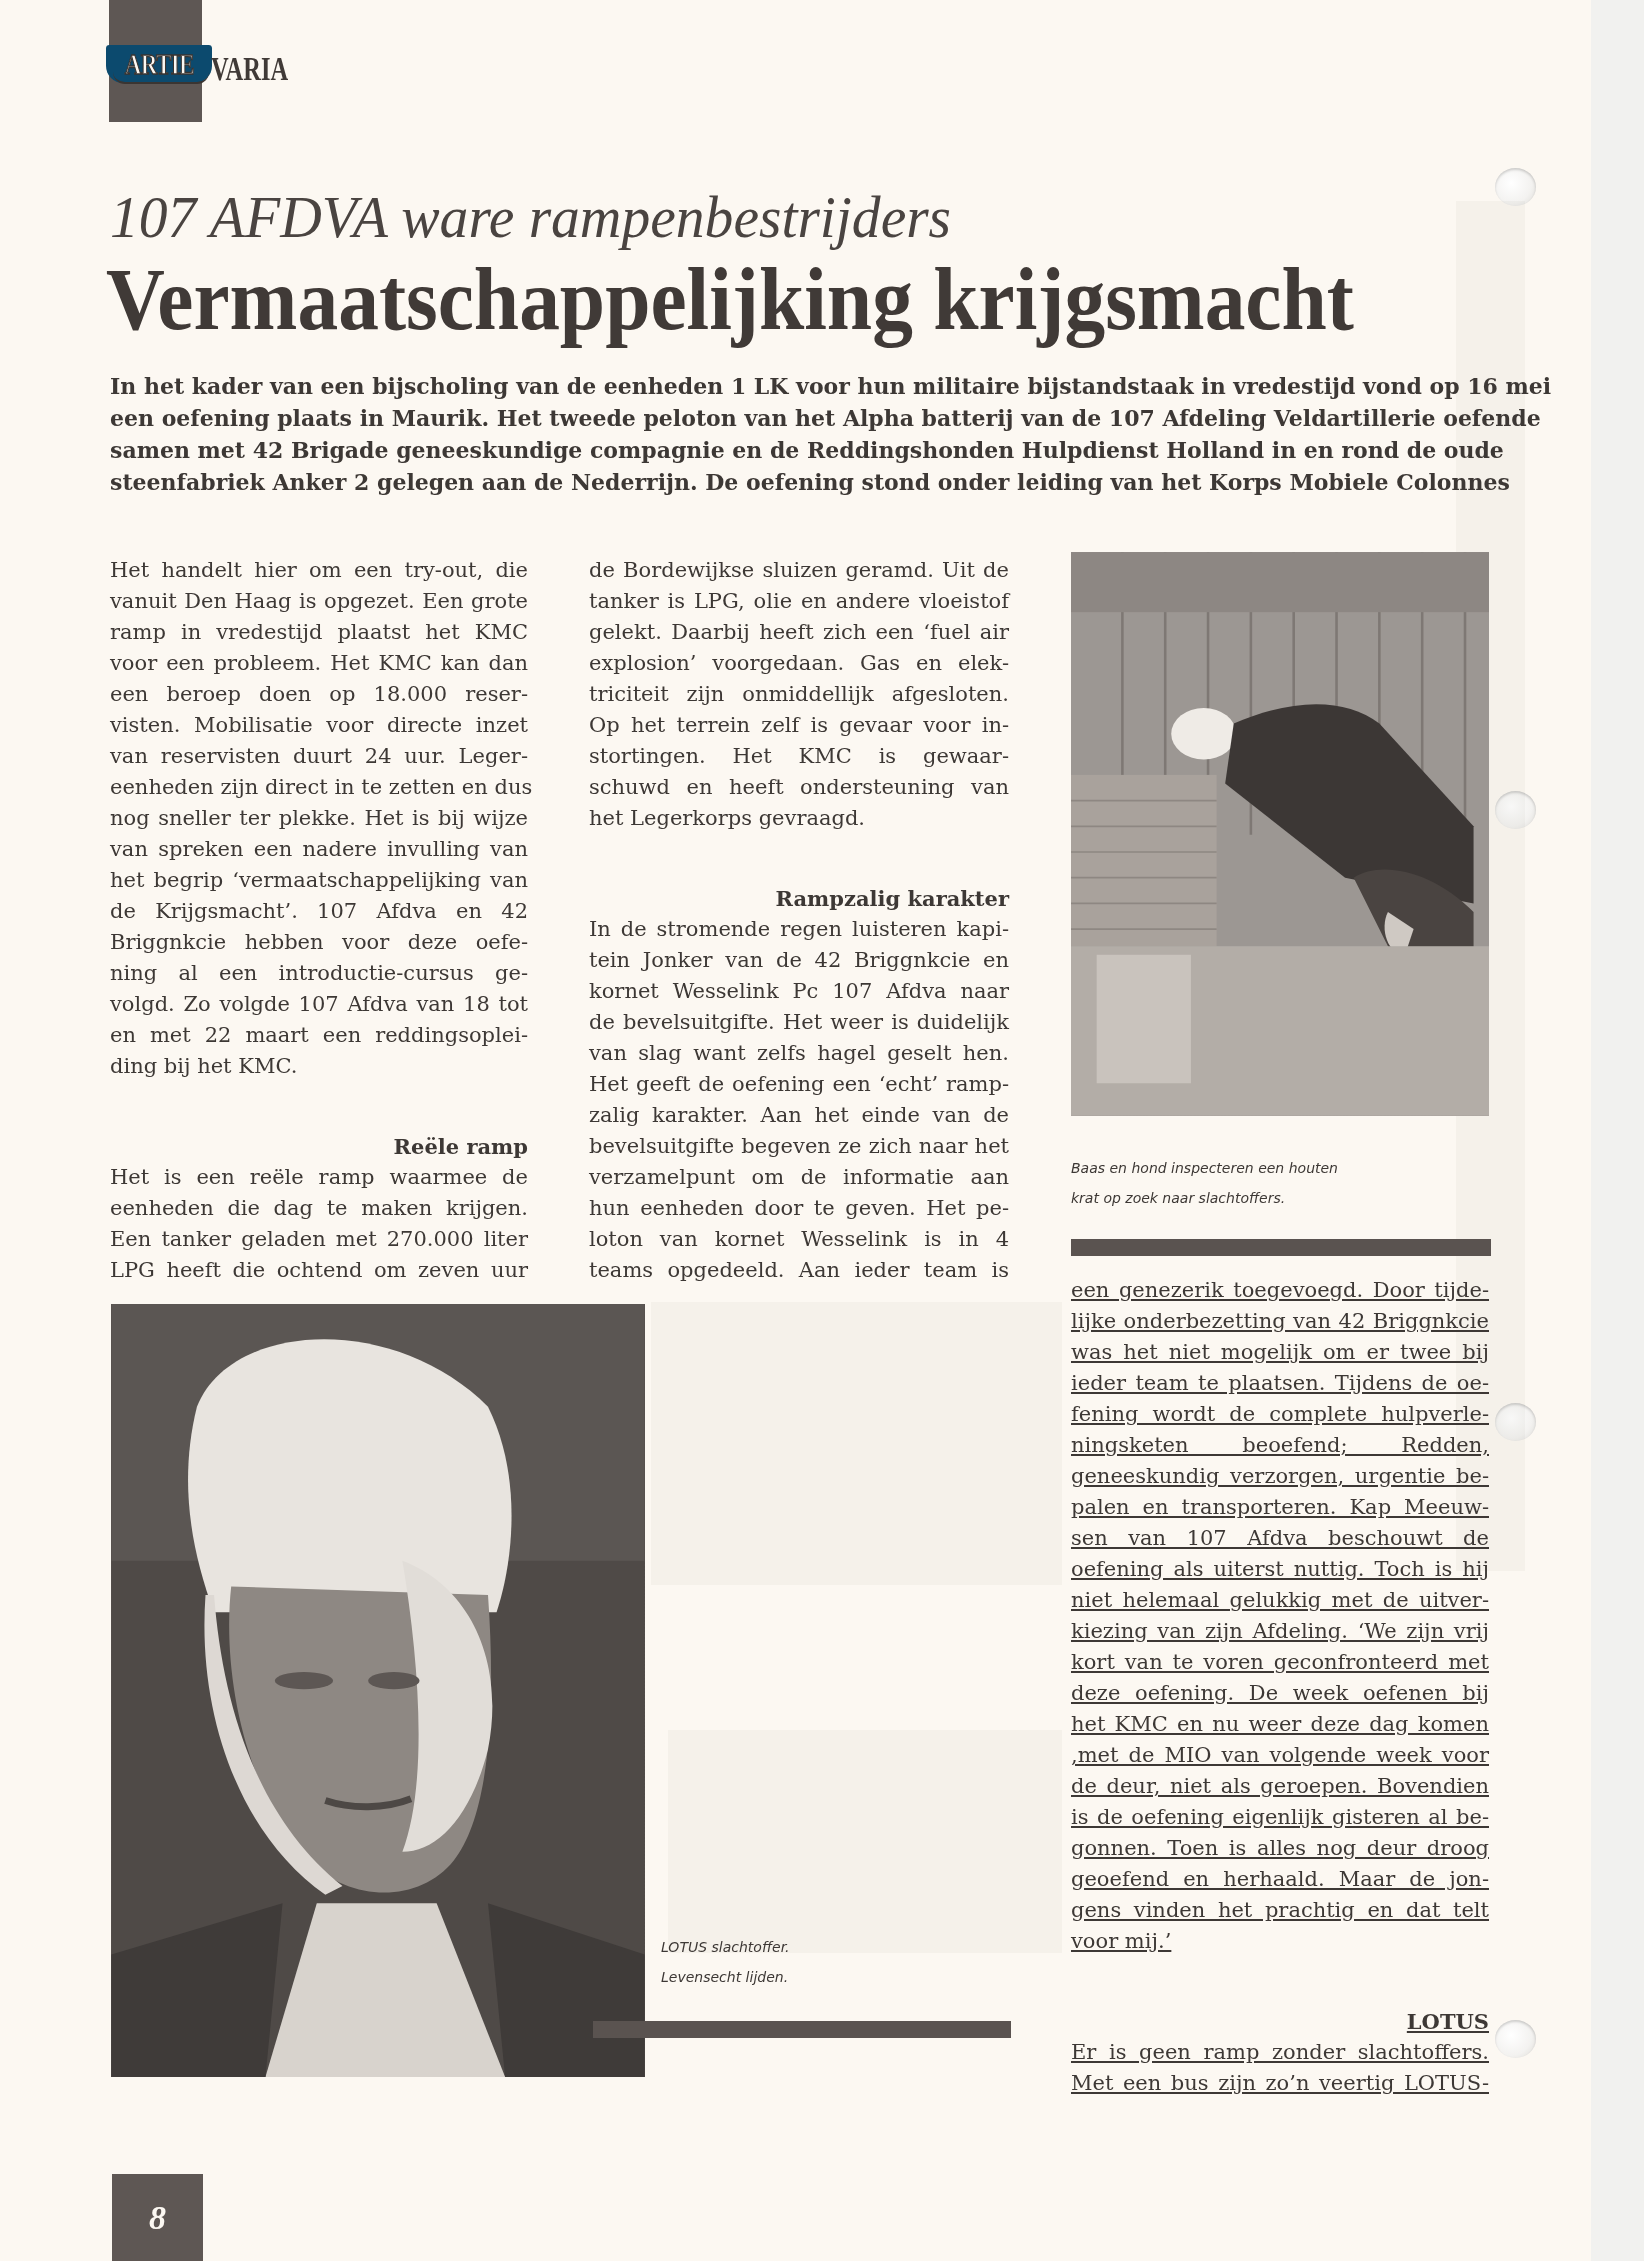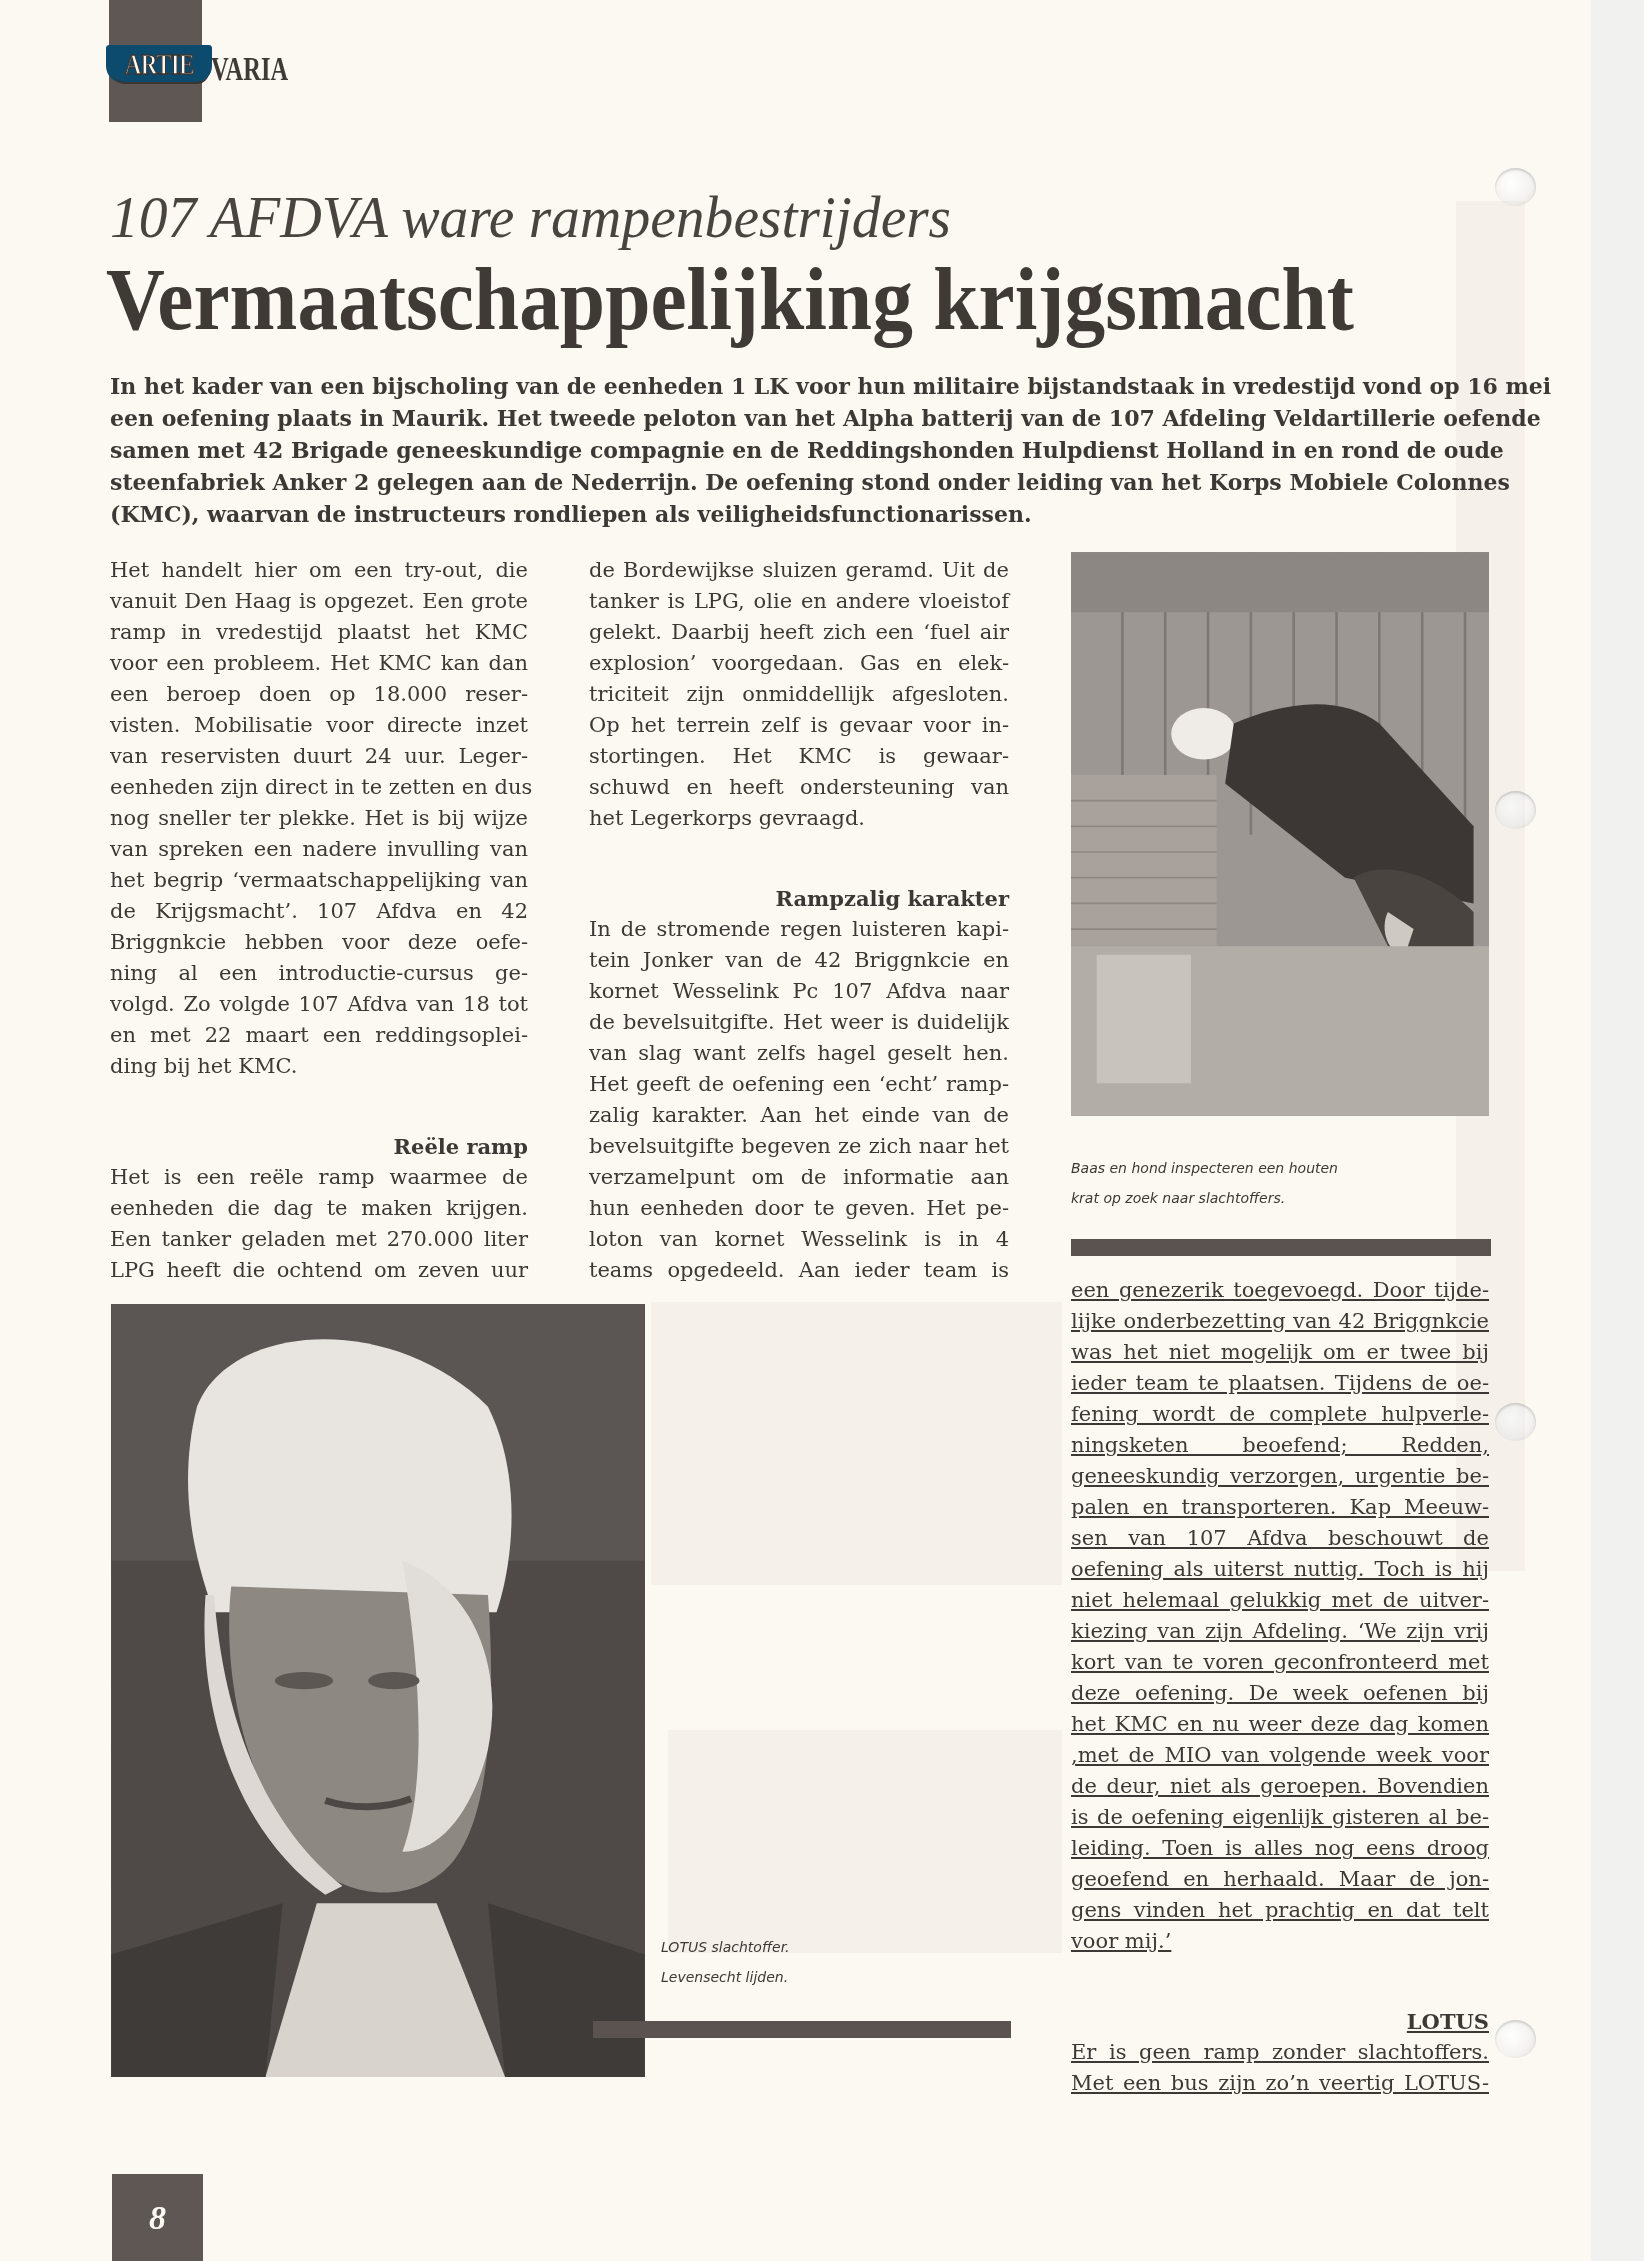--- a/index.html
+++ b/index.html
@@ -128,21 +128,20 @@
   </div>
 
   <div class="kicker">107 AFDVA ware rampenbestrijders</div>
   <div class="headline">Vermaatschappelijking krijgsmacht</div>
 
   <div class="intro">
     <span>In het kader van een bijscholing van de eenheden 1 LK voor hun militaire bijstandstaak in vredestijd vond op 16 mei</span>
     <span>een oefening plaats in Maurik. Het tweede peloton van het Alpha batterij van de 107 Afdeling Veldartillerie oefende</span>
     <span>samen met 42 Brigade geneeskundige compagnie en de Reddingshonden Hulpdienst Holland in en rond de oude</span>
     <span>steenfabriek Anker 2 gelegen aan de Nederrijn. De oefening stond onder leiding van het Korps Mobiele Colonnes</span>
-    <span>(KMC), waarvan de instructeurs rondliepen als veiligheidsfunctionarissen.</span>
   </div>
 
   <div class="col col1">
     <span class="line">Het handelt hier om een try-out, die</span>
     <span class="line">vanuit Den Haag is opgezet. Een grote</span>
     <span class="line">ramp in vredestijd plaatst het KMC</span>
     <span class="line">voor een probleem. Het KMC kan dan</span>
     <span class="line">een beroep doen op 18.000 reser-</span>
     <span class="line">visten. Mobilisatie voor directe inzet</span>
     <span class="line">van reservisten duurt 24 uur. Leger-</span>
@@ -238,21 +237,21 @@
     <span class="line">sen van 107 Afdva beschouwt de</span>
     <span class="line">oefening als uiterst nuttig. Toch is hij</span>
     <span class="line">niet helemaal gelukkig met de uitver-</span>
     <span class="line">kiezing van zijn Afdeling. ‘We zijn vrij</span>
     <span class="line">kort van te voren geconfronteerd met</span>
     <span class="line">deze oefening. De week oefenen bij</span>
     <span class="line">het KMC en nu weer deze dag komen</span>
     <span class="line">,met de MIO van volgende week voor</span>
     <span class="line">de deur, niet als geroepen. Bovendien</span>
     <span class="line">is de oefening eigenlijk gisteren al be-</span>
-    <span class="line">leiding. Toen is alles nog eens droog</span>
+    <span class="line">gonnen. Toen is alles nog deur droog</span>
     <span class="line">geoefend en herhaald. Maar de jon-</span>
     <span class="line">gens vinden het prachtig en dat telt</span>
     <span class="line last">voor mij.’</span>
     <span class="subhead">LOTUS</span>
     <span class="line">Er is geen ramp zonder slachtoffers.</span>
     <span class="line">Met een bus zijn zo’n veertig LOTUS-</span>
   </div>
 
   <div class="photo photo-man">
     <svg width="534" height="773" viewBox="0 0 623 903">

